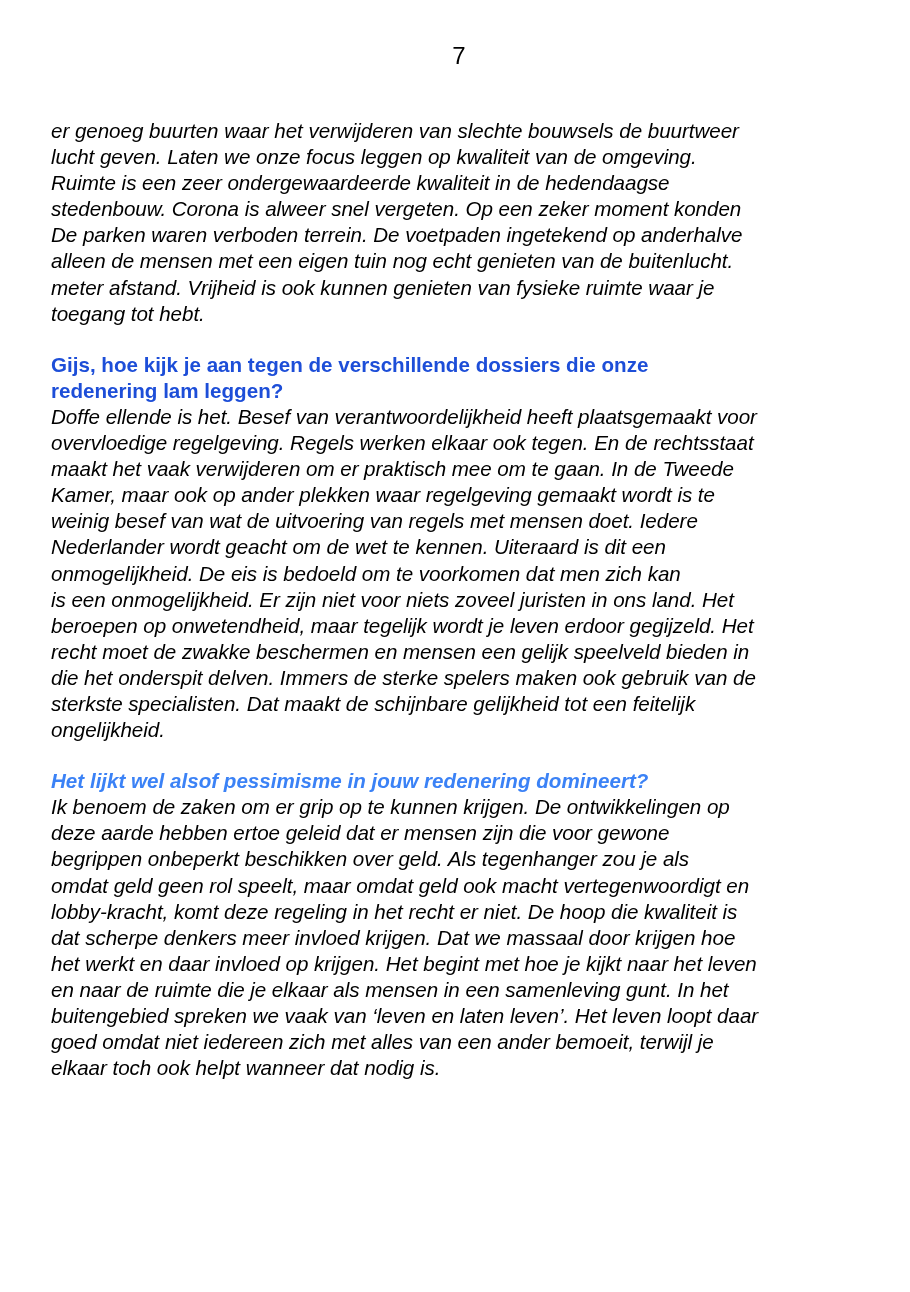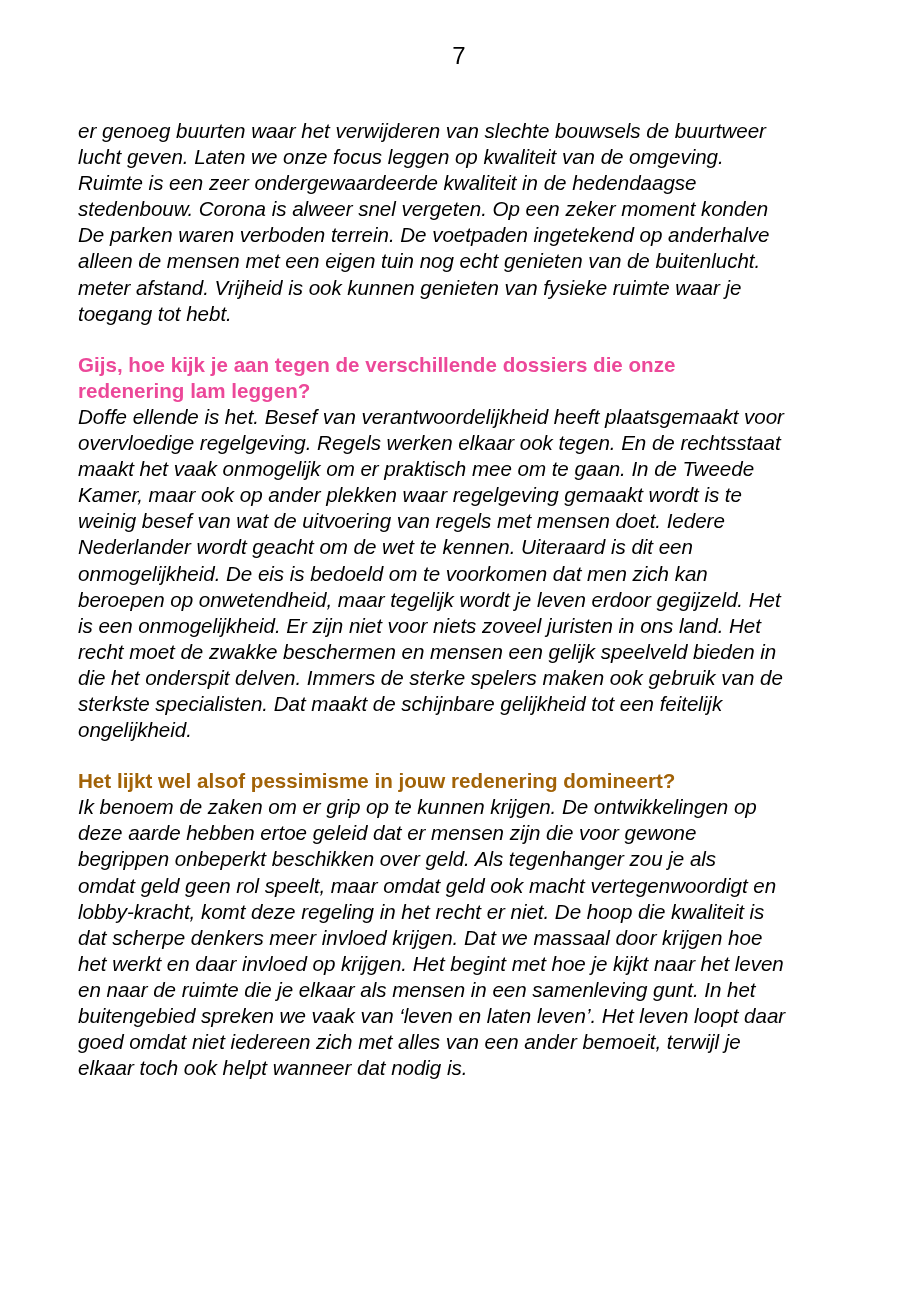--- a/index.html
+++ b/index.html
@@ -19,21 +19,21 @@
       position: absolute;
       top: 42px;
       left: 0;
       width: 918px;
       text-align: center;
       font-size: 24px;
       line-height: 28px;
     }
     .content {
       position: absolute;
-      left: 78px;
+      left: 51px;
       top: 118px;
       width: 820px;
     }
     .para {
       font-style: italic;
       font-size: 20.6px;
       line-height: 26.1px;
       white-space: nowrap;
       letter-spacing: -0.05px;
     }
@@ -62,46 +62,46 @@
     <span class="line">Ruimte is een zeer ondergewaardeerde kwaliteit in de hedendaagse</span>
     <span class="line">stedenbouw. Corona is alweer snel vergeten. Op een zeker moment konden</span>
     <span class="line">De parken waren verboden terrein. De voetpaden ingetekend op anderhalve</span>
     <span class="line">alleen de mensen met een eigen tuin nog echt genieten van de buitenlucht.</span>
     <span class="line">meter afstand. Vrijheid is ook kunnen genieten van fysieke ruimte waar je</span>
     <span class="line">toegang tot hebt.</span>
   </div>
 
   <div class="gap"></div>
 
-  <div class="heading" style="color: #ec4899;">
+  <div class="heading" style="color: #1d4ed8;">
     <span class="line">Gijs, hoe kijk je aan tegen de verschillende dossiers die onze</span>
     <span class="line">redenering lam leggen?</span>
   </div>
 
   <div class="gap-small"></div>
 
   <div class="para">
     <span class="line">Doffe ellende is het. Besef van verantwoordelijkheid heeft plaatsgemaakt voor</span>
     <span class="line">overvloedige regelgeving. Regels werken elkaar ook tegen. En de rechtsstaat</span>
-    <span class="line">maakt het vaak onmogelijk om er praktisch mee om te gaan. In de Tweede</span>
+    <span class="line">maakt het vaak verwijderen om er praktisch mee om te gaan. In de Tweede</span>
     <span class="line">Kamer, maar ook op ander plekken waar regelgeving gemaakt wordt is te</span>
     <span class="line">weinig besef van wat de uitvoering van regels met mensen doet. Iedere</span>
     <span class="line">Nederlander wordt geacht om de wet te kennen. Uiteraard is dit een</span>
     <span class="line">onmogelijkheid. De eis is bedoeld om te voorkomen dat men zich kan</span>
+    <span class="line">is een onmogelijkheid. Er zijn niet voor niets zoveel juristen in ons land. Het</span>
     <span class="line">beroepen op onwetendheid, maar tegelijk wordt je leven erdoor gegijzeld. Het</span>
-    <span class="line">is een onmogelijkheid. Er zijn niet voor niets zoveel juristen in ons land. Het</span>
     <span class="line">recht moet de zwakke beschermen en mensen een gelijk speelveld bieden in</span>
     <span class="line">die het onderspit delven. Immers de sterke spelers maken ook gebruik van de</span>
     <span class="line">sterkste specialisten. Dat maakt de schijnbare gelijkheid tot een feitelijk</span>
     <span class="line">ongelijkheid.</span>
   </div>
 
   <div class="gap"></div>
 
-  <div class="heading" style="color: #a16207;">
+  <div class="heading" style="color: #3b82f6; font-style: italic;">
     <span class="line">Het lijkt wel alsof pessimisme in jouw redenering domineert?</span>
   </div>
 
   <div class="gap-small"></div>
 
   <div class="para">
     <span class="line">Ik benoem de zaken om er grip op te kunnen krijgen. De ontwikkelingen op</span>
     <span class="line">deze aarde hebben ertoe geleid dat er mensen zijn die voor gewone</span>
     <span class="line">begrippen onbeperkt beschikken over geld. Als tegenhanger zou je als</span>
     <span class="line">omdat geld geen rol speelt, maar omdat geld ook macht vertegenwoordigt en</span>

